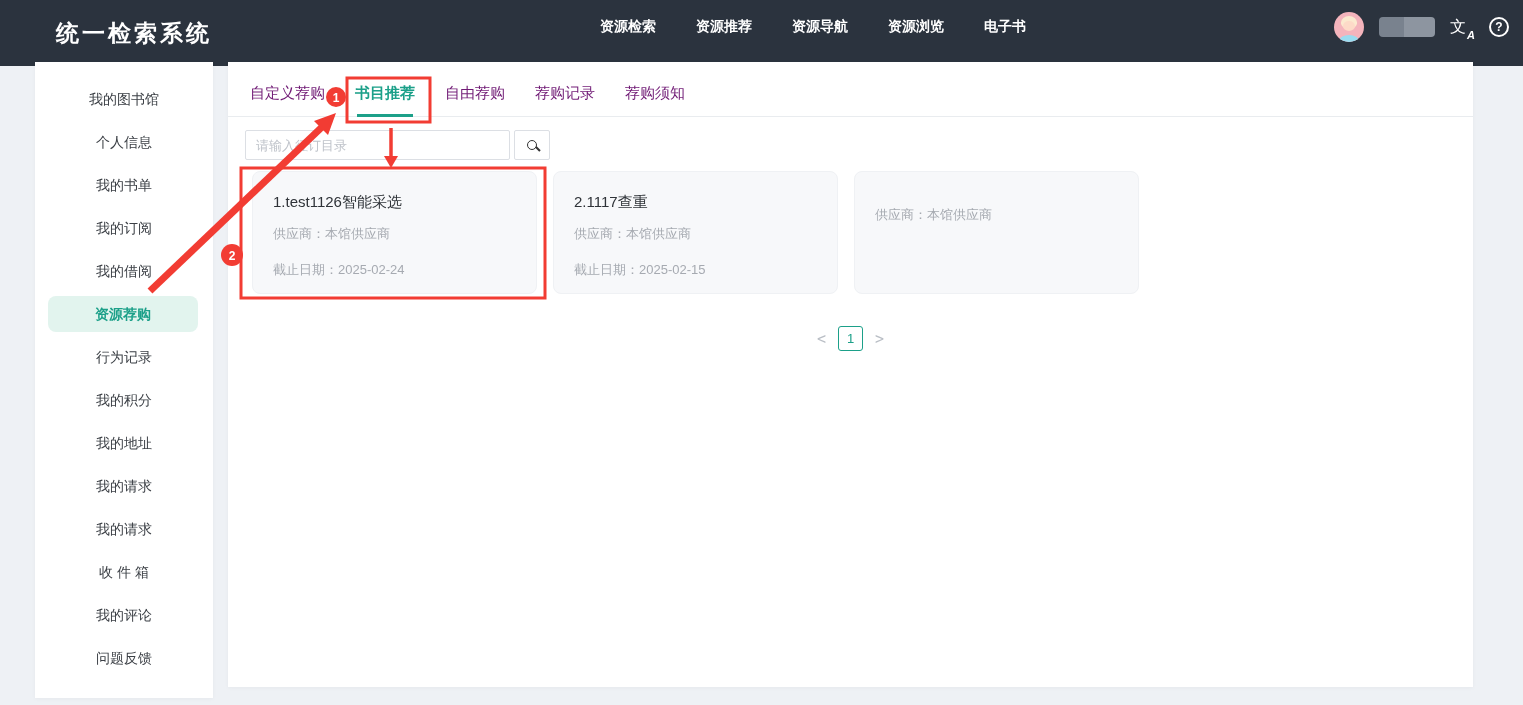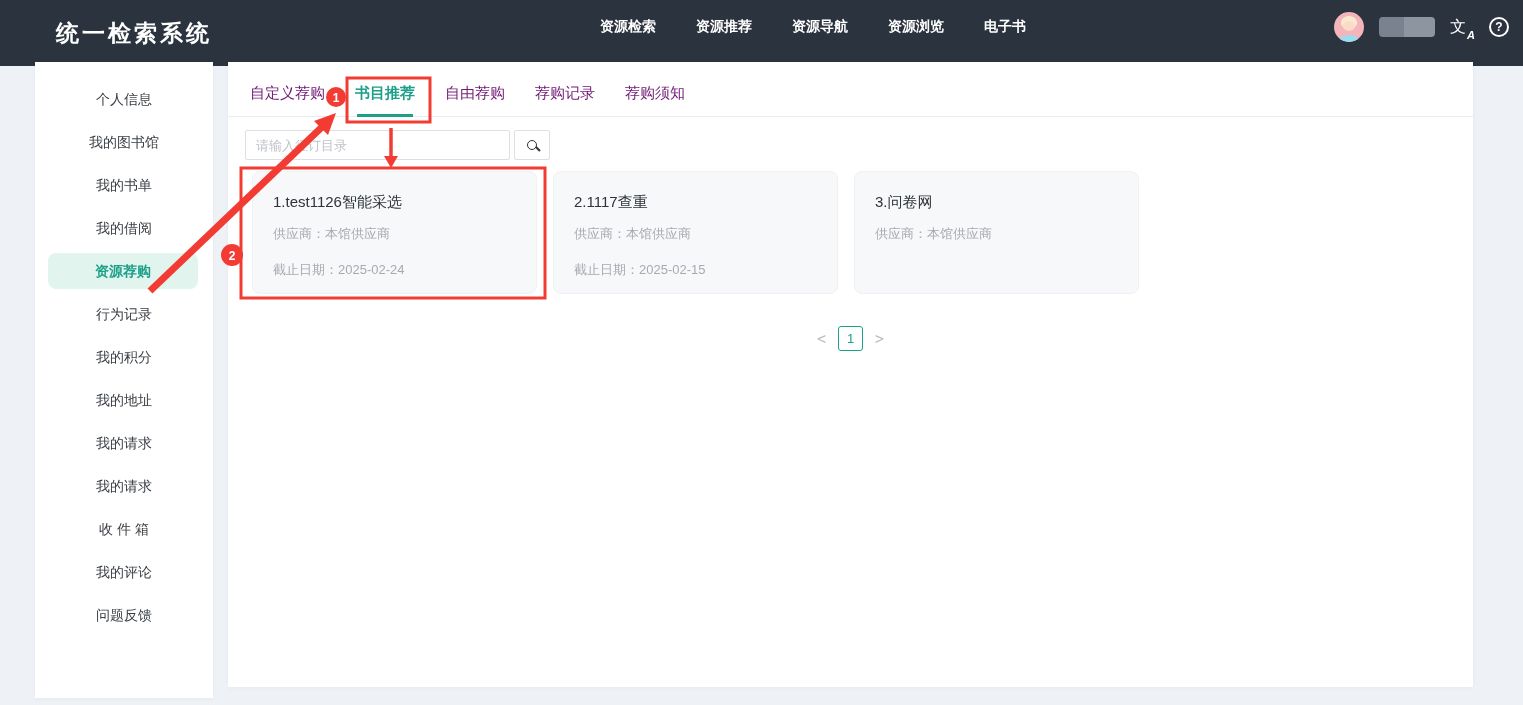--- a/index.html
+++ b/index.html
@@ -92,23 +92,24 @@
       <span class="zh">文</span>
       <span class="latin">A</span>
     </div>
     <div class="help-icon">
       <span>?</span>
     </div>
   </div>
 </header>
 
 <aside class="sidebar">
+  <div class="side-item">我的图书馆</div>
   <div class="side-item">个人信息</div>
-  <div class="side-item">我的图书馆</div>
   <div class="side-item">我的书单</div>
+  <div class="side-item">我的订阅</div>
   <div class="side-item">我的借阅</div>
   <div class="side-item active">资源荐购</div>
   <div class="side-item">行为记录</div>
   <div class="side-item">我的积分</div>
   <div class="side-item">我的地址</div>
   <div class="side-item">我的请求</div>
   <div class="side-item">我的请求</div>
   <div class="side-item">收 件 箱</div>
   <div class="side-item">我的评论</div>
   <div class="side-item">问题反馈</div>
@@ -135,21 +136,20 @@
       <div class="card-title">1.test1126智能采选</div>
       <div class="card-meta">供应商：本馆供应商</div>
       <div class="card-meta">截止日期：2025-02-24</div>
     </div>
     <div class="card">
       <div class="card-title">2.1117查重</div>
       <div class="card-meta">供应商：本馆供应商</div>
       <div class="card-meta">截止日期：2025-02-15</div>
     </div>
     <div class="card">
-      <div class="card-title">3.问卷网</div>
       <div class="card-meta">供应商：本馆供应商</div>
     </div>
   </div>
 
   <div class="pagination">
     <span class="page-arrow">&lt;</span>
     <span class="page-num">1</span>
     <span class="page-arrow">&gt;</span>
   </div>
 </main>

